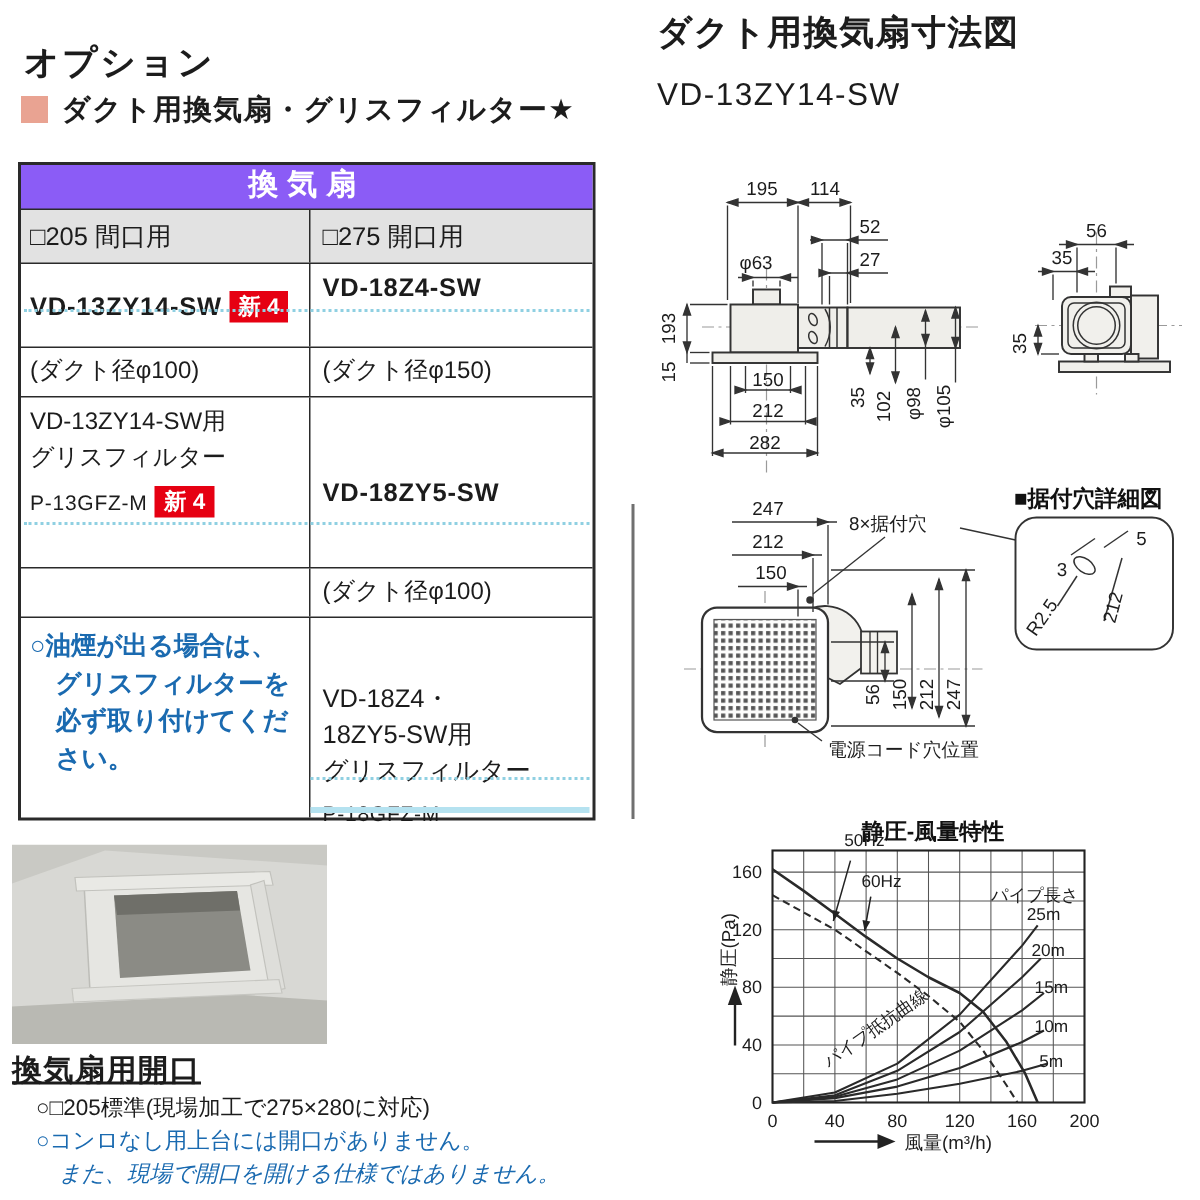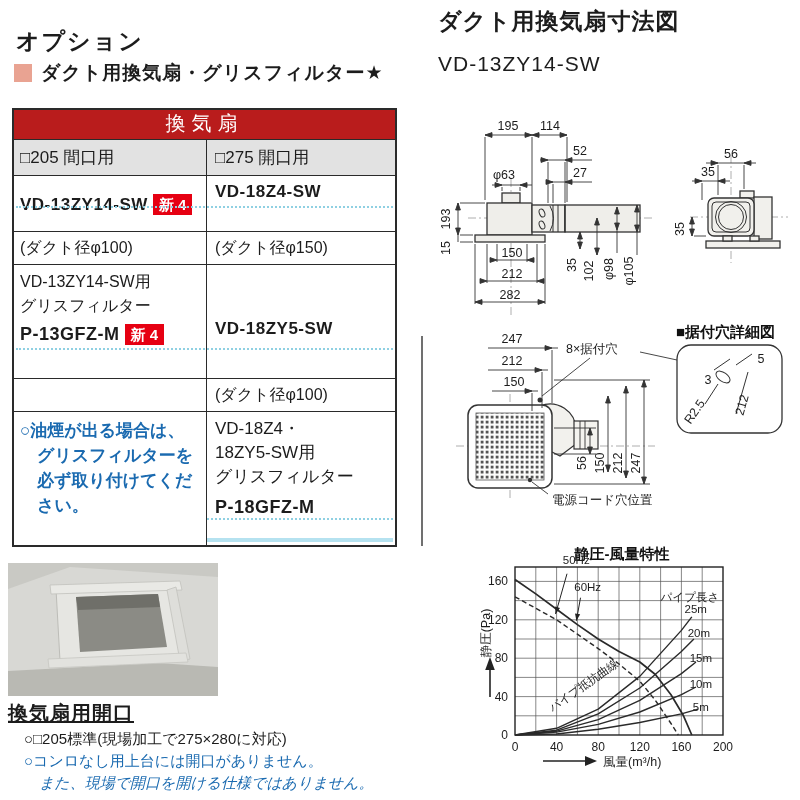--- a/index.html
+++ b/index.html
@@ -10,27 +10,27 @@
 .h-option{left:16px;top:26px;font-size:23px;font-weight:bold;letter-spacing:2px;}
 .opt-row{left:14px;top:60px;display:flex;align-items:center;gap:9px;}
 .opt-square{width:18px;height:18px;background:#e9a392;}
 .opt-label{font-size:19px;font-weight:bold;letter-spacing:1px;}
 
 .vtable{left:12px;top:108px;width:385px;height:439px;border:2px solid #2a2a2a;box-sizing:border-box;background:#fff;}
 .trow{display:flex;border-bottom:1.5px solid #2a2a2a;box-sizing:border-box;}
 .trow.last{border-bottom:none;}
 .tcell-l{width:193px;border-right:1.5px solid #2a2a2a;box-sizing:border-box;padding:2px 6px;}
 .tcell-r{flex:1;box-sizing:border-box;padding:2px 8px;}
-.thead{height:30px;background:#b91c1c;color:#fff;font-weight:normal;font-size:20px;
+.thead{height:30px;background:#8b5cf6;color:#fff;font-weight:bold;font-size:20px;
   text-align:center;line-height:27px;letter-spacing:6px;}
 .tcolh{height:36px;background:#e2e2e2;}
 .tcolh .tcell-l,.tcolh .tcell-r{font-size:17px;line-height:31px;}
 .r-model{height:56px;}
 .code{font-size:17px;font-weight:bold;letter-spacing:0.5px;}
-.code-lg{font-size:18px;font-weight:bold;letter-spacing:0.5px;}
+.code-lg{font-size:14px;font-weight:normal;letter-spacing:0.5px;}
 .badge{background:#e60012;color:#fff;font-weight:bold;font-size:15px;padding:0 6px;
   height:21px;line-height:21px;display:inline-block;margin-left:5px;}
 .coderow{display:flex;align-items:center;}
 .r-duct{height:33px;}
 .r-duct .tcell-l,.r-duct .tcell-r{font-size:16px;line-height:28px;}
 .r-grease{height:114px;}
 .gline{font-size:16px;line-height:24px;}
 .r-final{height:133px;}
 .bluenote{color:#1a6ab0;font-size:17px;line-height:25px;padding:6px 6px 0 23px;text-indent:-17px;font-weight:bold;}
 .dotline{position:absolute;left:2px;right:2px;border-top:2px dotted #8fd0e2;}
@@ -100,21 +100,21 @@
         <div class="code" style="margin-top:52px;">VD-18ZY5-SW</div>
       </div>
     </div>
     <div class="trow r-duct">
       <div class="tcell-l"></div>
       <div class="tcell-r">(ダクト径φ100)</div>
     </div>
     <div class="trow r-final last">
       <div class="tcell-l bluenote">○油煙が出る場合は、グリスフィルターを必ず取り付けてください。</div>
       <div class="tcell-r" style="padding-top:5px;">
-        <div class="gline" style="font-size:17px;">VD-18Z4・</div>
+        <div class="gline" style="font-size:17px;margin-top:37px;">VD-18Z4・</div>
         <div class="gline" style="font-size:17px;">18ZY5-SW用</div>
         <div class="gline" style="font-size:17px;">グリスフィルター</div>
         <div class="code-lg" style="margin-top:8px;">P-18GFZ-M</div>
       </div>
     </div>
     <div class="dotline" style="top:96px;"></div>
     <div class="dotline" style="top:238px;"></div>
     <div class="dotline halfr" style="top:408px;"></div>
     <div class="cyanstrip" style="top:428px;"></div>
   </div>

